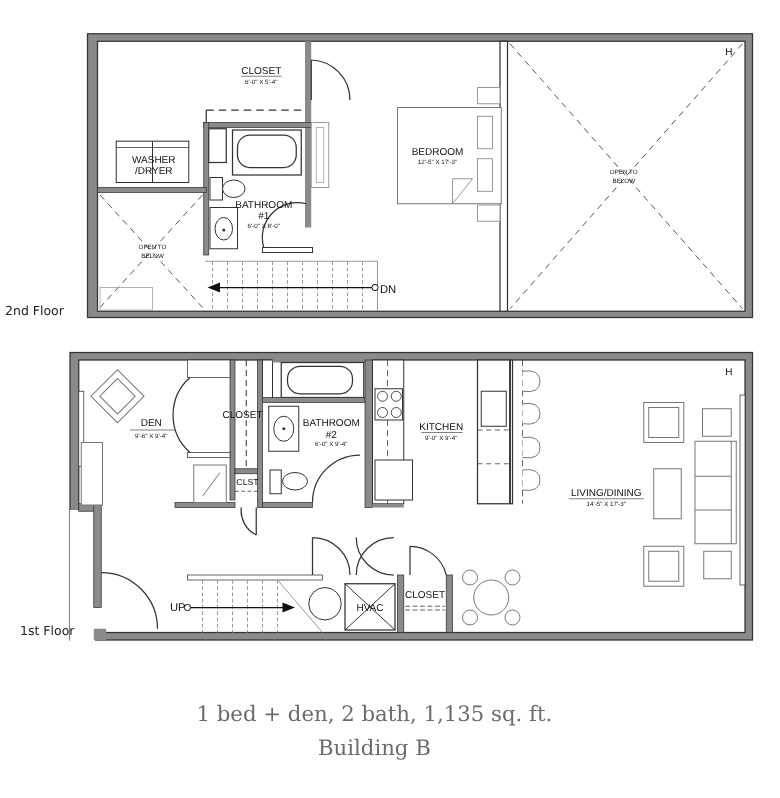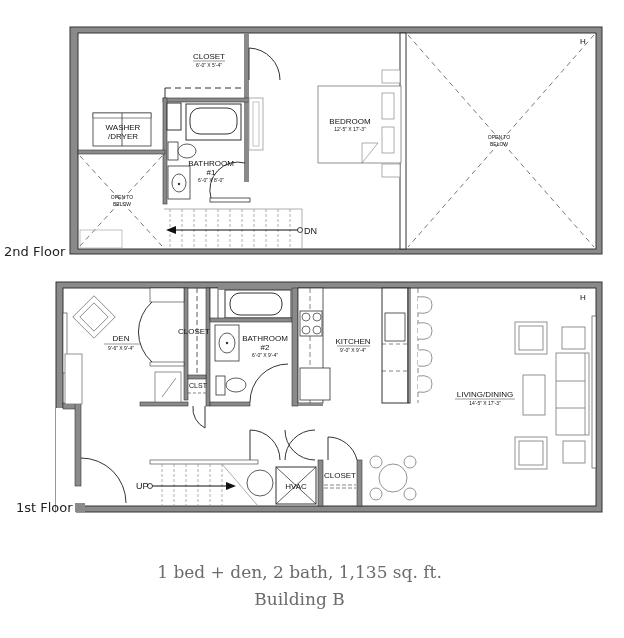--- a/index.html
+++ b/index.html
@@ -1,18 +1,18 @@
 <!DOCTYPE html>
 <html><head>
 <meta charset="utf-8">
 <style>
   html, body { margin:0; padding:0; background:#ffffff; }
   body { width:624px; height:638px; position:relative; overflow:hidden; font-family:"Liberation Sans", sans-serif; }
   .plan { position:absolute; left:0; top:0; }
-  .floor-label { position:absolute; font-family:"DejaVu Sans", sans-serif; font-size:13px; color:#222; }
+  .floor-label { position:absolute; font-family:"DejaVu Sans", sans-serif; font-size:10px; color:#222; }
   .caption { position:absolute; left:0; width:599px; text-align:center; font-family:"DejaVu Serif", serif; color:#6b6b6b; font-size:17px; }
   svg text { font-family:"Liberation Sans", sans-serif; fill:#111; }
 </style>
 </head>
 <body>
 
 <svg class="plan" width="624" height="530" viewBox="0 0 624 530" xmlns="http://www.w3.org/2000/svg">
 
   <g>
 

